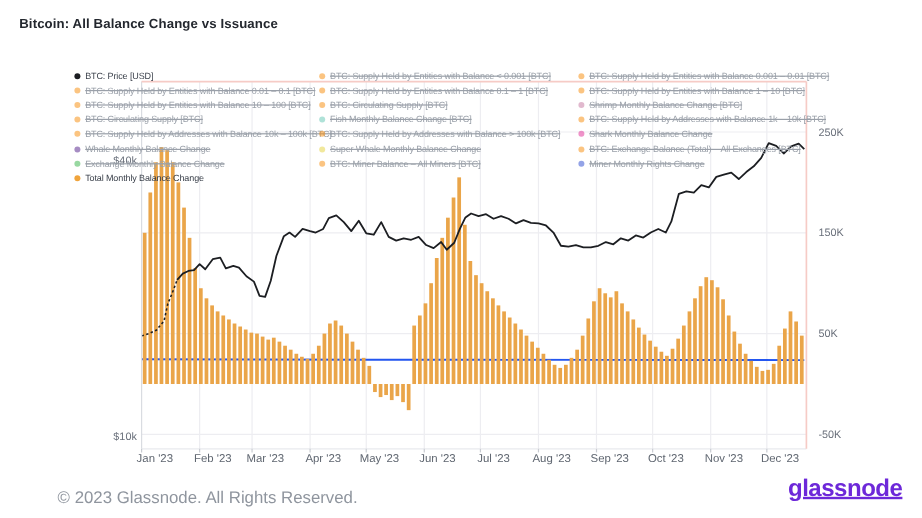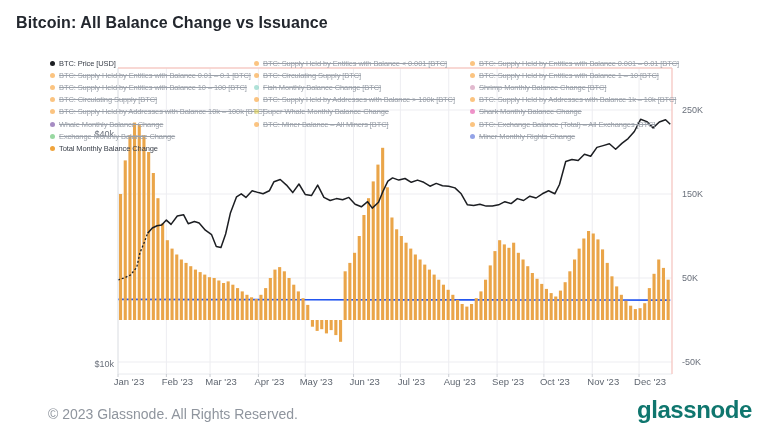--- a/index.html
+++ b/index.html
@@ -1,33 +1,33 @@
 <!DOCTYPE html>
 <html><head>
 <meta charset="utf-8">
 <style>
   html,body{margin:0;padding:0;background:#ffffff;width:768px;height:432px;overflow:hidden;
     font-family:"Liberation Sans","DejaVu Sans",sans-serif;-webkit-font-smoothing:antialiased;}
   .stage{position:relative;width:768px;height:432px;background:#fff;}
-  .title{position:absolute;left:16px;top:14px;font-size:16px;font-weight:700;color:#23272e;letter-spacing:.1px;}
+  .title{position:absolute;left:16px;top:14px;font-size:11px;font-weight:700;color:#23272e;letter-spacing:.1px;}
   .chart-wrap{position:absolute;left:0;top:0;width:768px;height:400px;}
   svg.chart{position:absolute;left:0;top:0;}
-  .legend{position:absolute;left:4px;top:0;width:726px;height:180px;pointer-events:none;}
+  .legend{position:absolute;left:16px;top:0;width:726px;height:180px;pointer-events:none;}
   .legend .col{position:absolute;top:57px;}
   .legend .c1{left:46px;width:202px;}
   .legend .c2{left:250px;width:214px;}
   .legend .c3{left:466px;width:214px;text-align:right;}
   .legend-item{display:flex;align-items:center;height:12.2px;pointer-events:auto;cursor:pointer;white-space:nowrap;}
   .legend-item .dot{width:5px;height:5px;border-radius:50%;margin-right:4px;flex:0 0 auto;}
   .legend-item .lbl{font-size:7.5px;color:#3c424c;letter-spacing:-0.1px;}
   .legend-item.struck .lbl{color:#9aa0a9;text-decoration:line-through;}
   .legend-item.struck .dot{opacity:.55;}
   .footer{position:absolute;left:0;top:394px;width:768px;height:38px;background:#fff;}
   .copyright{position:absolute;left:48px;top:12px;font-size:14px;color:#8f959e;}
-  .brand{position:absolute;right:16px;top:2px;font-size:24px;font-weight:700;color:#0f766e;letter-spacing:-0.4px;}
+  .brand{position:absolute;right:16px;top:2px;font-size:20px;font-weight:700;color:#6d28d9;letter-spacing:-0.4px;text-decoration:underline;}
 </style>
 </head>
 <body>
 
 <div class="stage">
   <div class="title">Bitcoin: All Balance Change vs Issuance</div>
 
   <div class="chart-wrap">
     <svg class="chart" id="chart-svg" width="768" height="400" viewBox="0 0 768 400">
         <g>
@@ -242,20 +242,24 @@
             <span class="lbl">Total Monthly Balance Change</span>
           </div>
         </div>
         <div class="col c2">
           <div class="legend-item struck">
             <span class="dot" style="background: rgb(247, 147, 26);"></span>
             <span class="lbl">BTC: Supply Held by Entities with Balance &lt; 0.001 [BTC]</span>
           </div>
           <div class="legend-item struck">
             <span class="dot" style="background: rgb(247, 147, 26);"></span>
+            <span class="lbl">BTC: Supply Held by Entities with Balance 0.1 – 1 [BTC]</span>
+          </div>
+          <div class="legend-item struck">
+            <span class="dot" style="background: rgb(247, 147, 26);"></span>
             <span class="lbl">BTC: Circulating Supply [BTC]</span>
           </div>
           <div class="legend-item struck">
             <span class="dot" style="background: rgb(110, 202, 184);"></span>
             <span class="lbl">Fish Monthly Balance Change [BTC]</span>
           </div>
           <div class="legend-item struck">
             <span class="dot" style="background: rgb(247, 147, 26);"></span>
             <span class="lbl">BTC: Supply Held by Addresses with Balance &gt; 100k [BTC]</span>
           </div>

